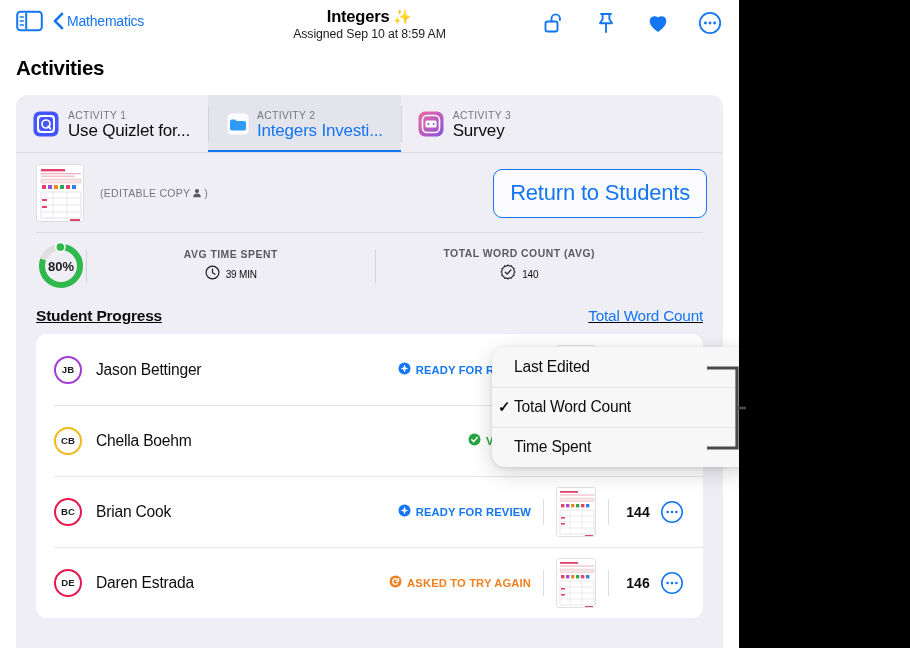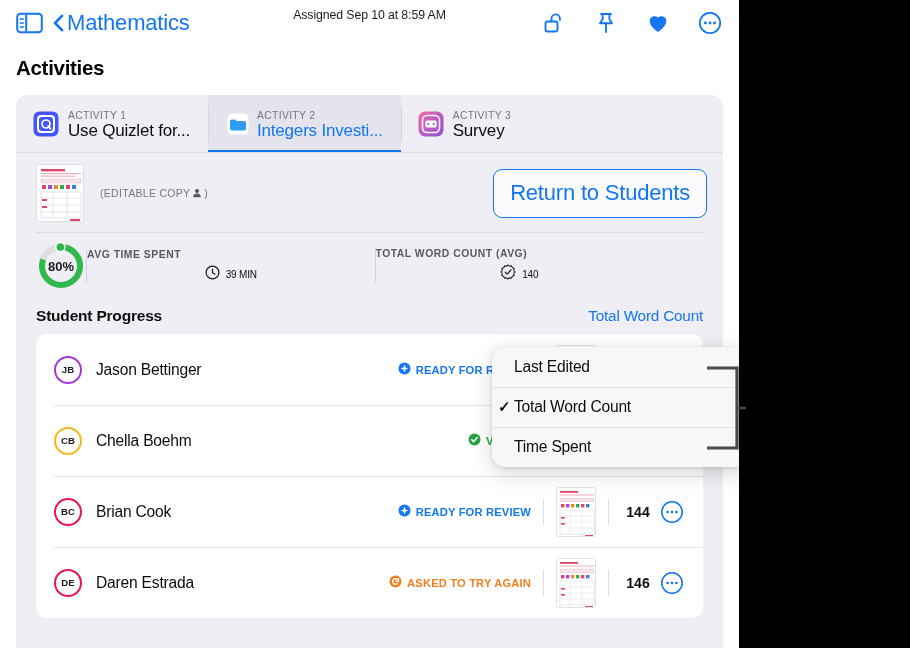--- a/index.html
+++ b/index.html
@@ -17,21 +17,21 @@
   }
   
   .navbar {
     position: relative; height: 48px; width: 100%;
     background: #ffffff;
   }
   .nav-left { position: absolute; left: 16px; top: 10px; display: flex; align-items: center; gap: 10px; }
   .sidebar-toggle { width: 27px; height: 22px; display: block; cursor: pointer; }
   .back-btn { display: flex; align-items: center; gap: 3px; cursor: pointer; }
   .back-chevron { width: 11px; height: 18px; display: block; }
-  .back-label { color: #1476f2; font-size: 22px; letter-spacing: -0.2px; }
+  .back-label { color: #1476f2; font-size: 14px; letter-spacing: -0.2px; }
   .nav-center {
     position: absolute; left: 0; right: 0; top: 7px;
     text-align: center; pointer-events: none;
   }
   .nav-title { font-size: 16.5px; font-weight: bold; color: #000; letter-spacing: -0.2px; }
   .nav-title .sparkle { font-size: 15px; }
   .nav-sub { font-size: 12.3px; color: #1c1c1e; margin-top: 1px; letter-spacing: -0.1px; }
   .nav-right { position: absolute; right: 17px; top: 11px; display: flex; align-items: center; gap: 28px; }
   .nav-icon { width: 24px; height: 24px; display: block; cursor: pointer; }
 
@@ -90,27 +90,27 @@
   .ws-divider { height: 1px; background: #dcdce4; margin: 0 20px; }
 
   
   .stats { display: flex; align-items: center; height: 66px; padding: 0 20px; }
   .ring-wrap { width: 50px; height: 50px; position: relative; flex: none; }
   .ring-label {
     position: absolute; inset: 0; display: flex; align-items: center; justify-content: center;
     font-size: 13px; font-weight: bold; color: #1c1c1e;
   }
   .stat-sep { width: 1px; height: 33px; background: #d3d3dc; }
-  .stat-block { flex: 1; }
+  .stat-block { flex: 1; text-align: center; }
   .stat-label { font-size: 10.4px; font-weight: bold; color: #59595f; letter-spacing: 0.5px; }
   .stat-value-row { display: flex; align-items: center; justify-content: center; gap: 6px; margin-top: 5px; }
   .stat-value { font-size: 10px; font-weight: normal; color: #0d0d0d; letter-spacing: -0.2px; }
 
   
-  .sp-header { display: flex; align-items: center; justify-content: space-between; padding: 8px 20px 9px; }
+  .sp-header { display: flex; align-items: center; justify-content: space-between; padding: 8px 20px 9px; text-decoration: underline; }
   .sp-title { font-size: 15.5px; font-weight: bold; color: #0d0d0d; letter-spacing: -0.2px; }
   .sp-sort { font-size: 15.3px; color: #1476f2; cursor: pointer; letter-spacing: -0.2px; }
 
   
   .student-list {
     background: #ffffff; border-radius: 11px; margin: 0 20px;
     overflow: hidden; position: relative;
   }
   .student-row { display: flex; align-items: center; height: 71px; padding: 0 19px 0 18px; position: relative; }
   .student-row + .student-row::before {
@@ -177,20 +177,24 @@
         <span class="back-chevron">
           <svg class="back-chevron" viewBox="0 0 11 18">
             <polyline points="9,1.8 2,9 9,16.2" fill="none" stroke="#1476f2" stroke-width="2.6" stroke-linecap="round" stroke-linejoin="round"></polyline>
           </svg>
         </span>
         <span class="back-label">Mathematics</span>
       </span>
     </div>
 
     <div class="nav-center">
+      <div class="nav-title">
+        <span>Integers</span>
+        <span class="sparkle">✨</span>
+      </div>
       <div class="nav-sub">Assigned Sep 10 at 8:59 AM</div>
     </div>
 
     <div class="nav-right">
       <span class="nav-icon">
         <svg class="nav-icon" viewBox="0 0 24 24">
           <rect x="3.5" y="10.5" width="12" height="10" rx="2" fill="none" stroke="#1476f2" stroke-width="1.9"></rect>
           <path d="M9.5 10.5 V7.6 a4.2 4.2 0 0 1 8.4 0 V9" fill="none" stroke="#1476f2" stroke-width="1.9" stroke-linecap="round"></path>
         </svg>
       </span>

